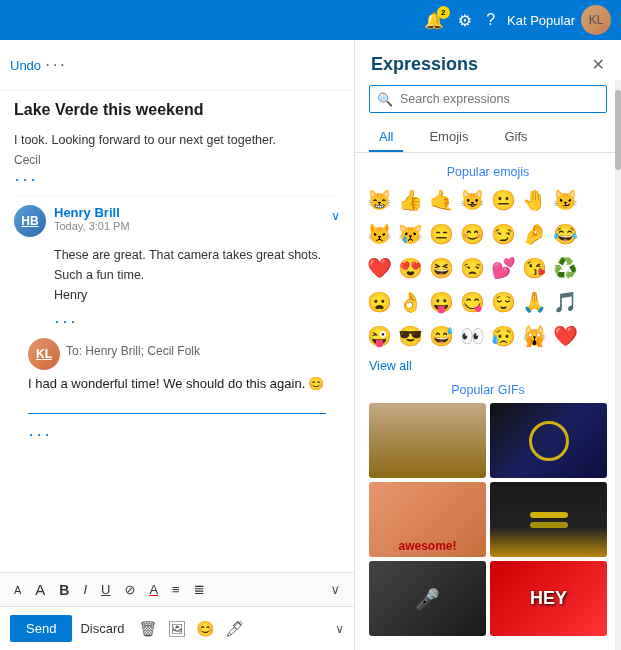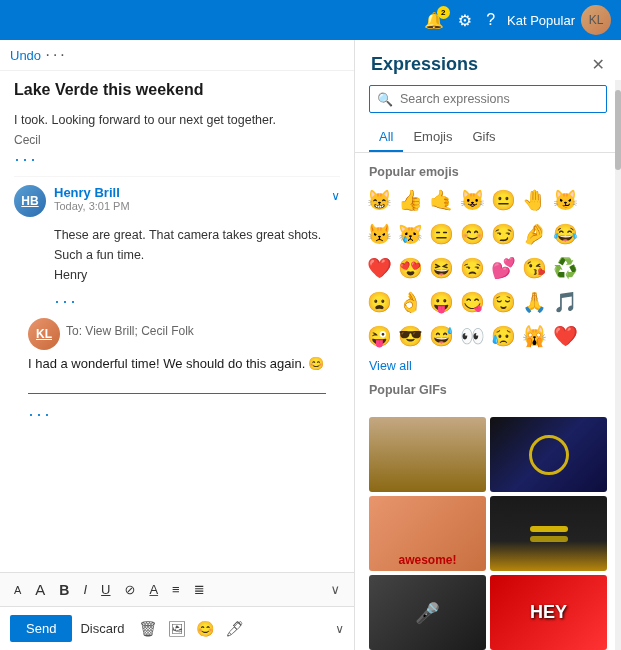--- a/index.html
+++ b/index.html
@@ -84,21 +84,21 @@
       background: white;
       display: flex;
       flex-direction: column;
       border-right: 1px solid #e0e0e0;
       height: 610px;
     }
 
     .email-toolbar {
       display: flex;
       align-items: center;
-      padding: 6px 10px;
+      padding: 16px 10px;
       gap: 4px;
       border-bottom: 1px solid #f0f0f0;
     }
     .undo-btn {
       color: #0078d4;
       font-size: 13px;
       cursor: pointer;
       font-weight: 400;
     }
     .more-dots {
@@ -326,43 +326,44 @@
       position: absolute;
       left: 8px;
       top: 50%;
       transform: translateY(-50%);
       color: #888;
       font-size: 13px;
     }
 
     .tabs-row {
       display: flex;
-      gap: 0;
+      gap: 16px;
       padding: 0 14px;
       border-bottom: 1px solid #e0e0e0;
       margin-bottom: 8px;
     }
     .tab-item {
       padding: 6px 10px;
       font-size: 13px;
       color: #555;
       cursor: pointer;
       border-bottom: 2px solid transparent;
     }
     .tab-item.active {
       color: #0078d4;
       border-bottom: 2px solid #0078d4;
       font-weight: 500;
     }
 
     .section-label {
       font-size: 12.5px;
-      font-weight: 700;
-      color: #737373;
+      font-weight: 400;
+      color: #3b82f6;
       padding: 4px 14px 6px;
+      text-align: center;
     }
 
     .emoji-grid {
       display: grid;
       grid-template-columns: repeat(8, 1fr);
       padding: 0 10px;
       gap: 2px;
       margin-bottom: 4px;
     }
     .emoji-cell {
@@ -380,21 +381,21 @@
       cursor: pointer;
     }
 
     .gifs-section {
       padding: 4px 14px 0;
     }
     .gif-grid {
       display: grid;
       grid-template-columns: 1fr 1fr;
       gap: 4px;
-      margin-top: 20px;
+      margin-top: 6px;
     }
     .gif-cell {
       border-radius: 3px;
       overflow: hidden;
       height: 75px;
       cursor: pointer;
     }
     .gif-placeholder {
       width: 100%;
       height: 100%;
@@ -484,21 +485,21 @@
         </div>
         <div class="message-body">
           These are great. That camera takes great shots.<br>Such a fun time.<br>Henry
         </div>
         <div style="padding-left:40px;" class="thread-dots">···</div>
       </div>
 
       <div class="reply-area">
         <div style="display:flex; align-items:center; gap:6px; margin-bottom:4px;">
           <div class="sender-avatar orange">KL</div>
-          <div class="to-line">To: View Brill; Cecil Folk</div>
+          <div class="to-line">To: Henry Brill; Cecil Folk</div>
         </div>
         <div class="compose-text" style="min-height:40px; border-bottom: 1px solid #0078d4; padding-bottom: 4px;">I had a wonderful time!  We should do this again. 😊</div>
       </div>
 
       <div class="compose-ellipsis">···</div>
     </div>
 
     <div class="format-toolbar">
       <span class="format-btn format-size-small" style="font-size:11px;">A</span>
       <span class="format-btn format-size-large" style="font-size:15px;">A</span>

